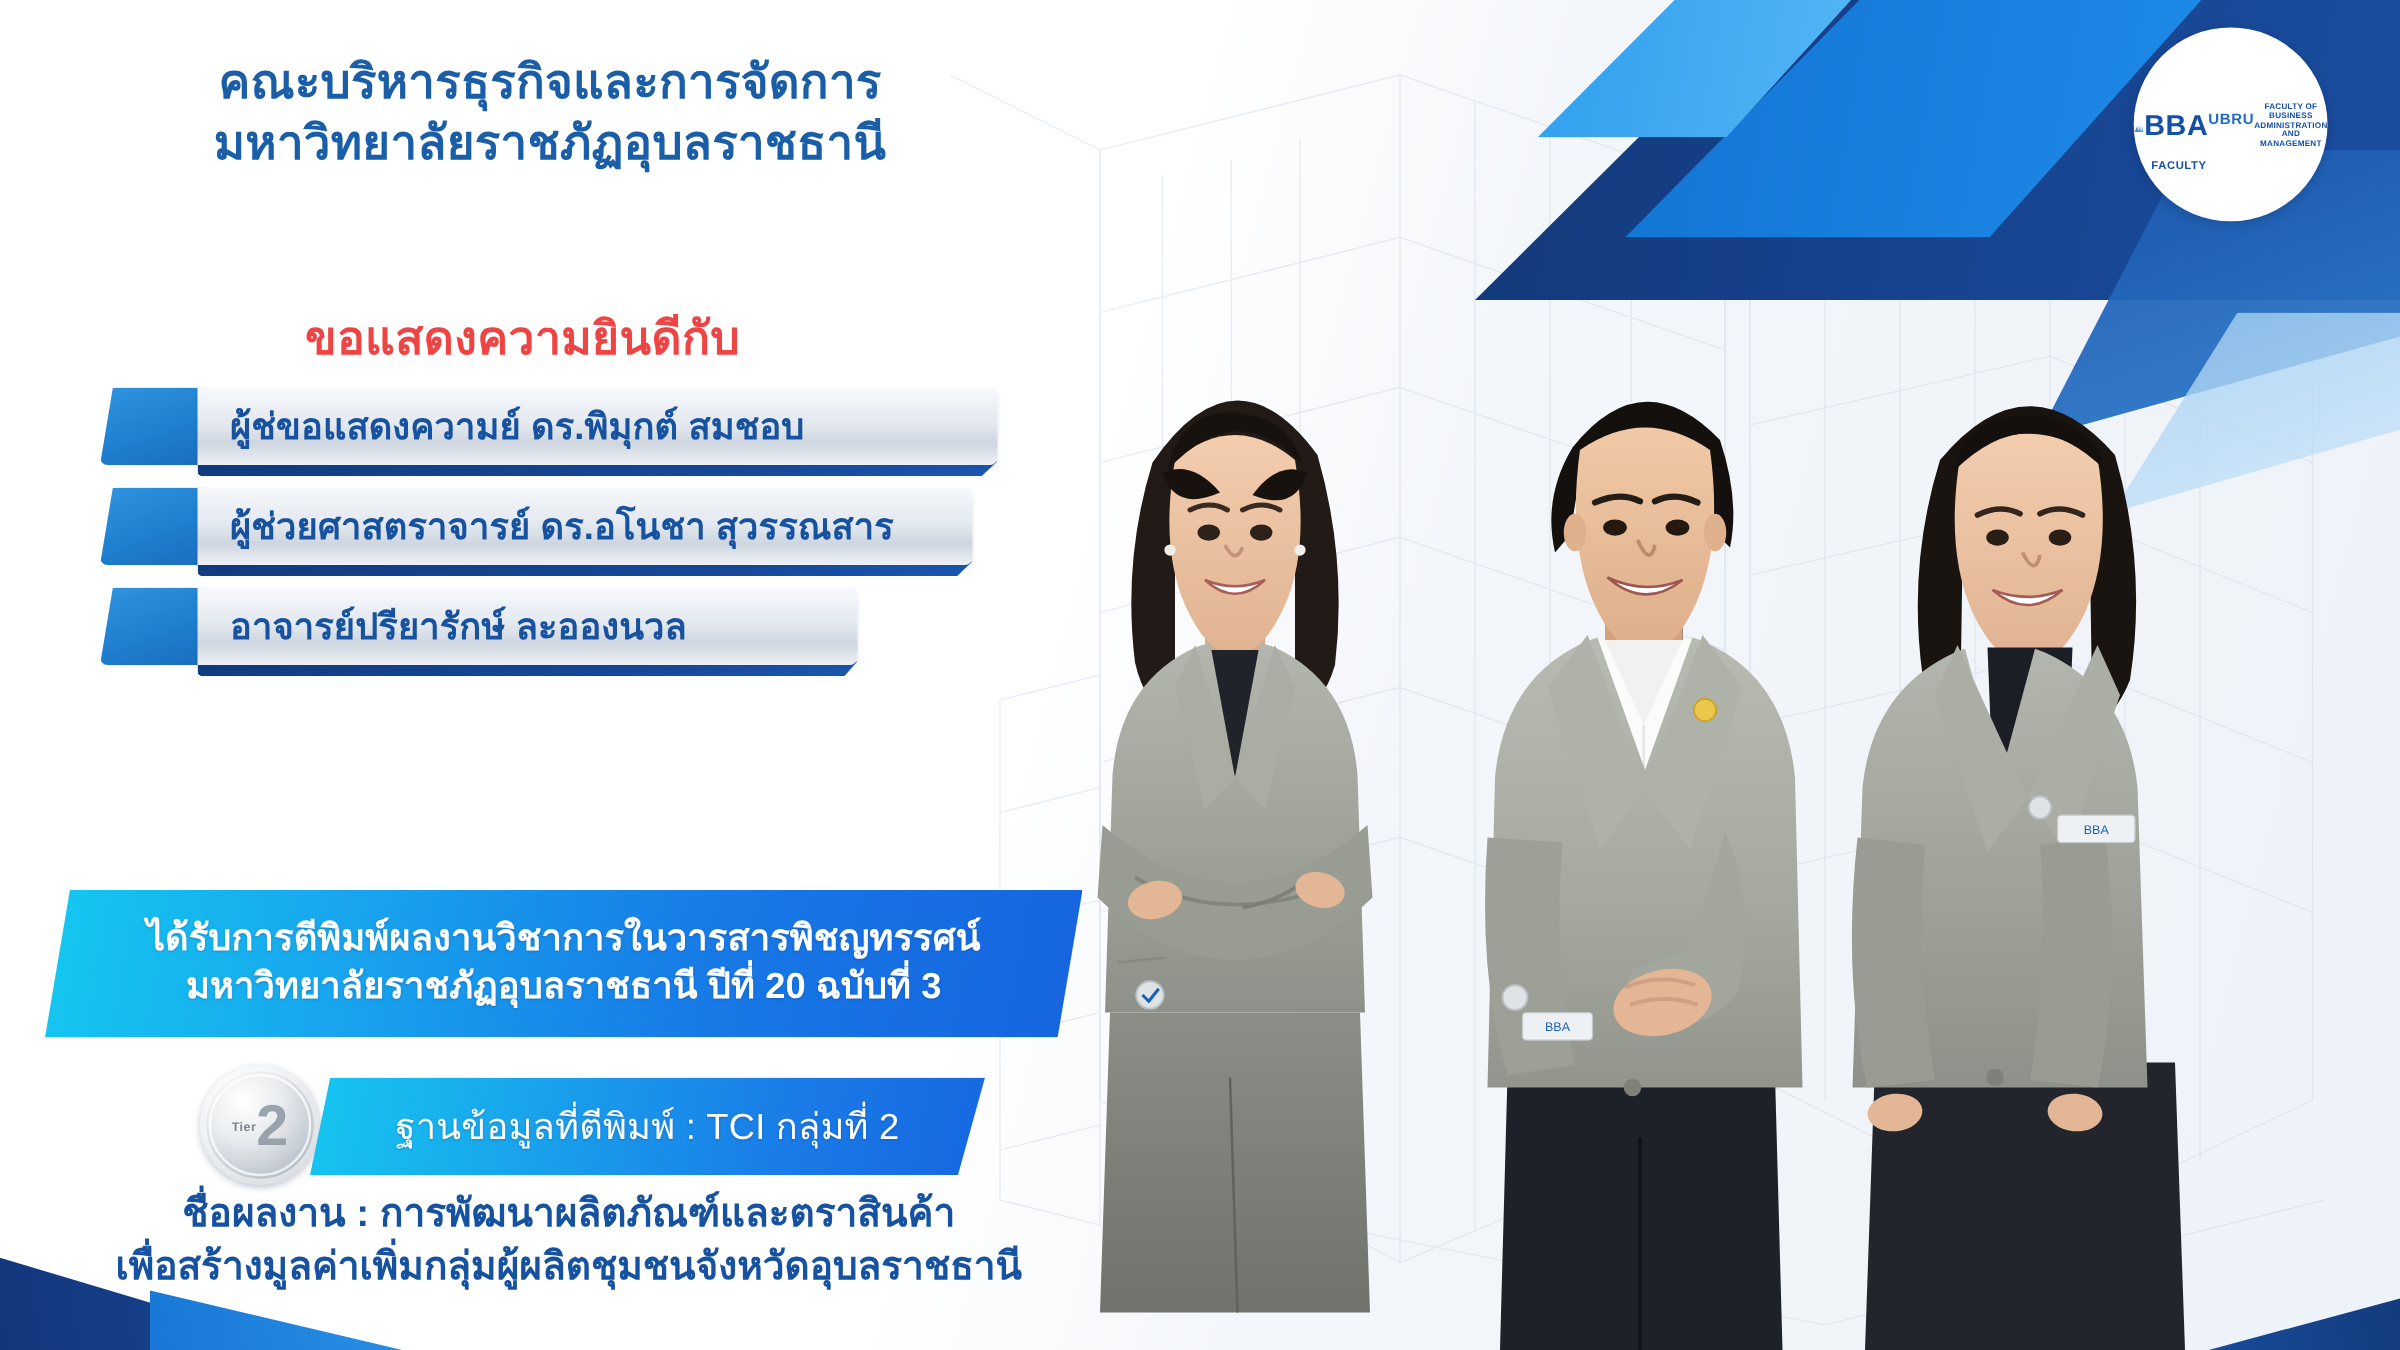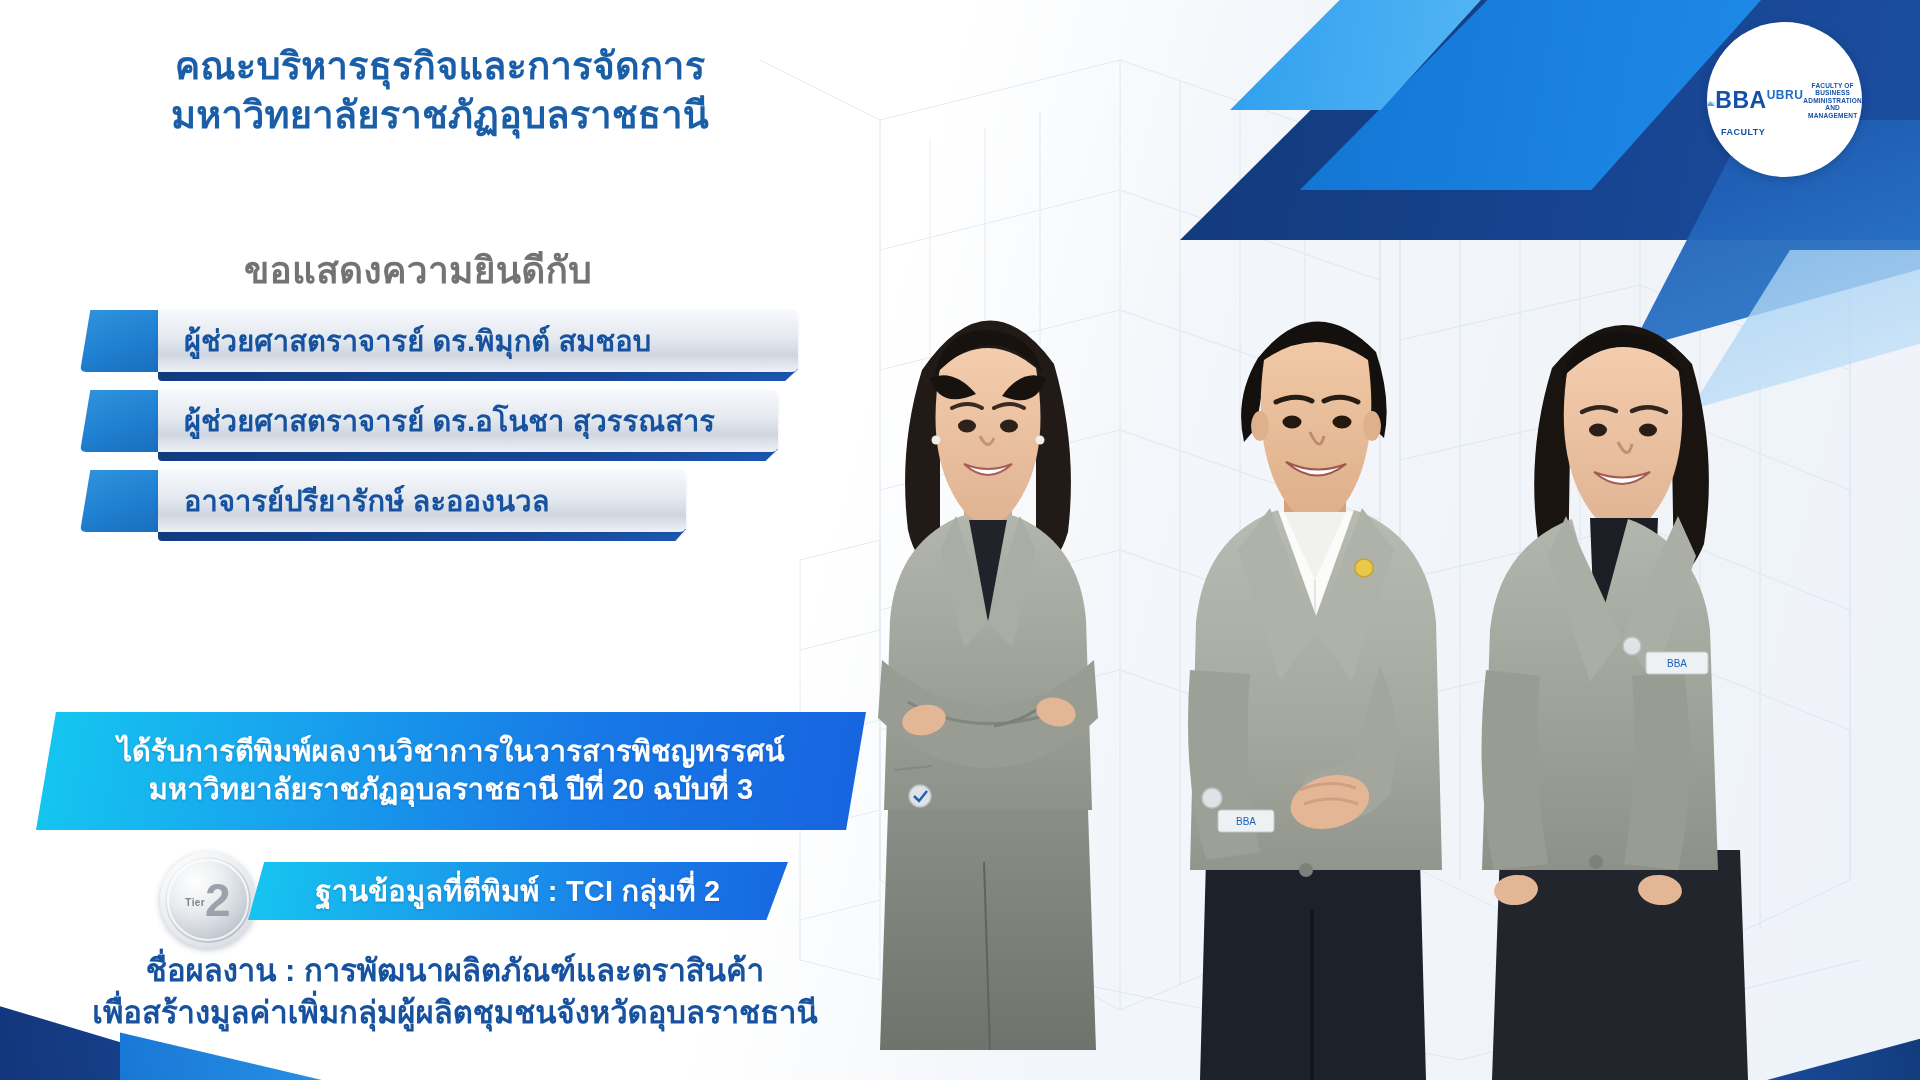--- a/index.html
+++ b/index.html
@@ -114,21 +114,21 @@
     font-weight: 700;
     font-size: 38px;
     line-height: 1.28;
     letter-spacing: .2px;
     text-shadow: 0 1px 0 rgba(255,255,255,.6);
   }
 
   .congrats {
     position: absolute; left: 0; top: 240px; width: 800px;
     text-align: center;
-    color: #737373;
+    color: #ef4444;
     font-weight: 800;
     font-size: 37px;
     letter-spacing: .3px;
     padding-left: 36px;
   }
 
   
   .names { position: absolute; left: 80px; top: 310px; width: 740px; }
   .name-bar {
     position: relative;
@@ -196,25 +196,25 @@
     align-items: center; justify-content: center;
   }
   .medal .tier { font-size: 10px; color: #7b838d; font-weight: 600; letter-spacing: .4px; margin-bottom: -4px;}
   .medal .num  { font-size: 46px; color: #9aa2ac; font-weight: 800; line-height: 1; }
   .medal .ring {
     position: absolute; inset: 7px; border-radius: 50%;
     border: 2px solid rgba(255,255,255,.75);
   }
   .tci-banner {
     position: absolute; left: 88px; top: 2px;
-    width: 540px; height: 58px;
+    width: 540px; height: 78px;
     background: linear-gradient(100deg,#16c6f0 0%, #19a4ec 32%, #1a7ae7 72%, #1668e1 100%);
     clip-path: polygon(3% 0%, 100% 0%, 96% 100%, 0% 100%);
     display: flex; align-items: center; justify-content: center;
-    color: #ffffff; font-weight: 700; font-size: 29px;
+    color: #ffffff; font-weight: 400; font-size: 29px;
     letter-spacing: .2px;
     text-shadow: 0 1px 2px rgba(8,50,110,.3);
   }
 
   
   .work-title {
     position: absolute; left: 40px; top: 950px; width: 830px;
     text-align: center;
     color: #16529f;
     font-weight: 800; font-size: 31px; line-height: 1.35;
@@ -442,21 +442,21 @@
       <div>มหาวิทยาลัยราชภัฏอุบลราชธานี</div>
     </div>
 
     <div class="congrats">ขอแสดงความยินดีกับ</div>
 
     <div class="names">
       <div class="name-bar nb1">
         <div class="cap"></div>
         <div class="under"></div>
         <div class="plate">
-          <span class="name-text">ผู้ช่วยศาสตราจารย์ ดร.พิมุกต์  สมชอบ</span>
+          <span class="name-text">ผู้ช่ขอแสดงความย์ ดร.พิมุกต์  สมชอบ</span>
         </div>
       </div>
       <div class="name-bar nb2">
         <div class="cap"></div>
         <div class="under"></div>
         <div class="plate">
           <span class="name-text">ผู้ช่วยศาสตราจารย์ ดร.อโนชา สุวรรณสาร</span>
         </div>
       </div>
       <div class="name-bar nb3">

